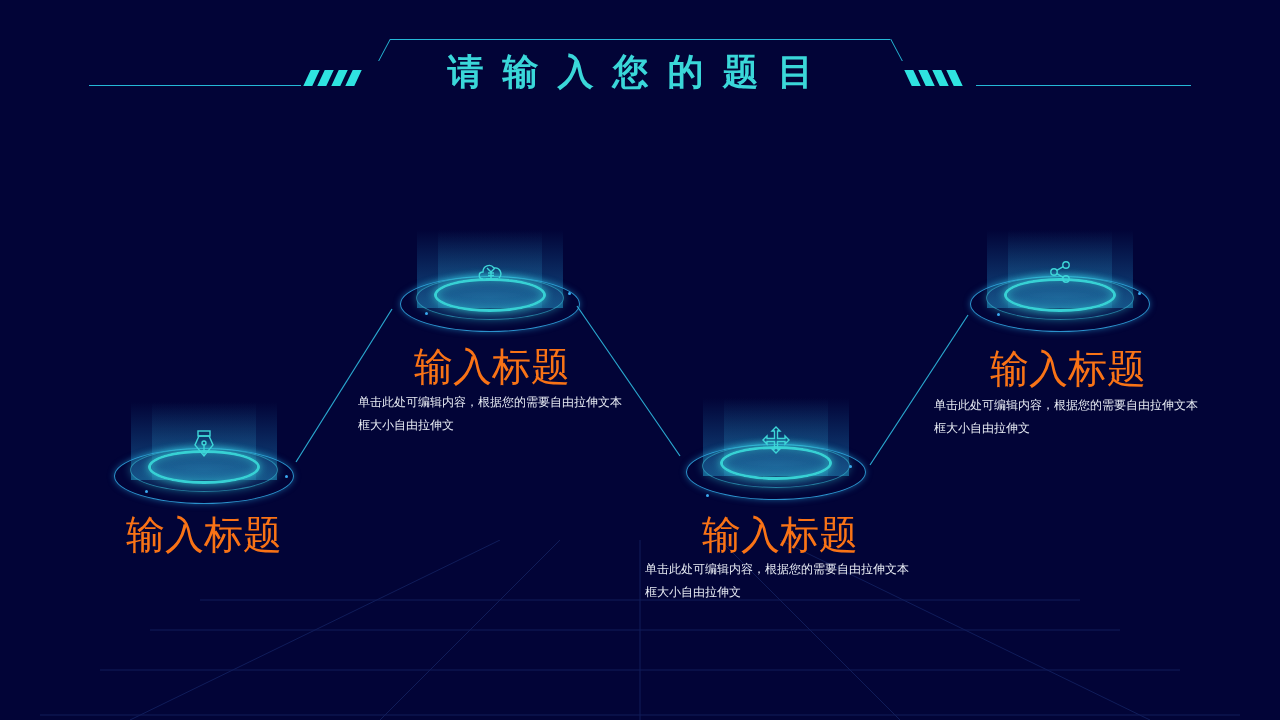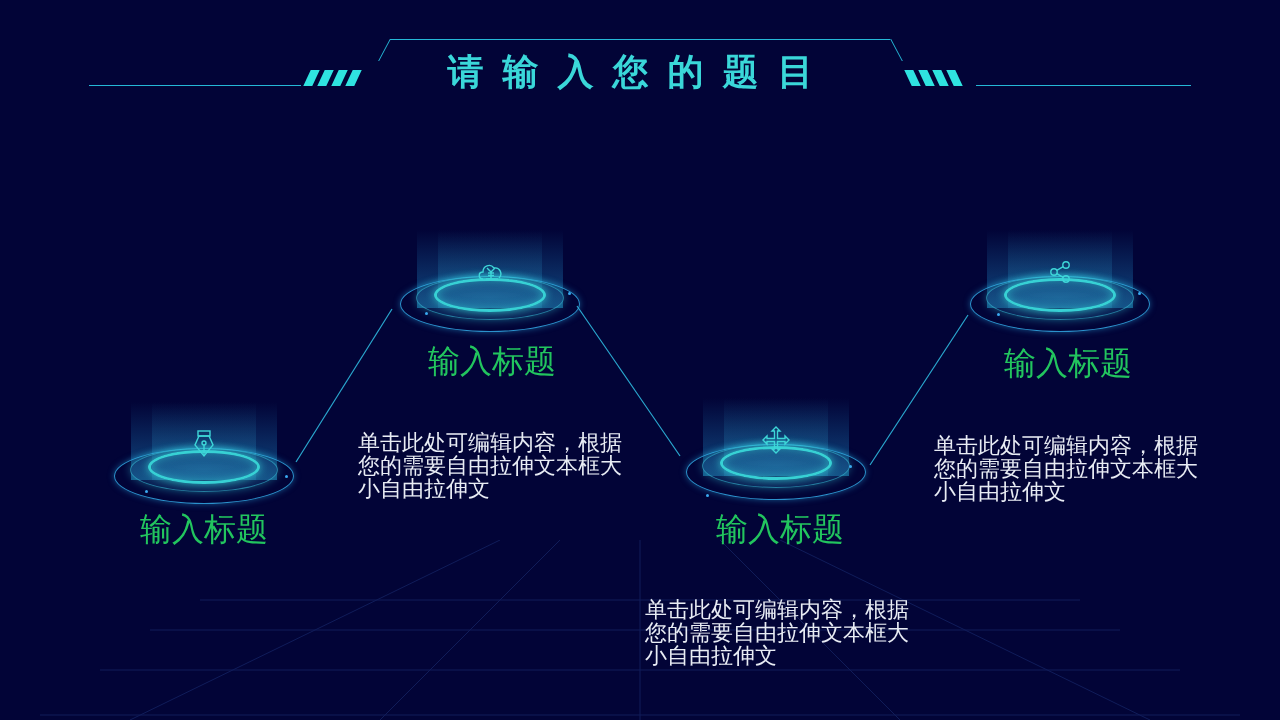--- a/index.html
+++ b/index.html
@@ -32,27 +32,26 @@
     width:104px; height:78px; top:0;
     background:linear-gradient(to bottom, rgba(40,120,180,0) 0%, rgba(40,140,190,0.45) 100%);
   }
   .ring { position:absolute; left:50%; transform:translateX(-50%); border-radius:50%; }
   .ring.outer { width:178px; height:54px; top:46px; border:1.5px solid rgba(50,170,230,0.85); box-shadow:0 0 6px rgba(40,160,220,0.5); }
   .ring.mid { width:146px; height:42px; top:46px; background:radial-gradient(ellipse at center, rgba(35,110,160,0.5), rgba(20,60,120,0.3)); border:1px solid rgba(60,200,220,0.55); box-shadow:0 0 10px rgba(50,200,220,0.45); }
   .ring.inner { width:106px; height:28px; top:48px; border:3px solid #37d1d4; box-shadow:0 0 10px rgba(55,220,220,0.8), inset 0 0 8px rgba(55,220,220,0.5); }
   .dot { position:absolute; width:3px; height:3px; background:#3aa9f0; border-radius:50%; }
   .icon { position:absolute; left:50%; top:28px; transform:translateX(-50%); width:28px; height:28px; }
   .node-title {
-    position:absolute; color:#22c55e; font-size:32px; text-align:center; width:240px;
+    position:absolute; color:#f97316; font-size:39px; text-align:center; width:240px;
     font-family:"DejaVu Sans","Liberation Sans",sans-serif;
   }
   .node-desc {
-    position:absolute; color:#e8ecf4; font-size:22px; line-height:23px; width:272px;
+    position:absolute; color:#e8ecf4; font-size:12px; line-height:23px; width:272px;
     font-family:"DejaVu Serif","Liberation Serif",serif;
-    margin-top:40px;
   }
   .connector { position:absolute; left:0; top:0; }
 </style>
 </head>
 <body>
 
 <div class="slide">
 
   <svg class="floor" viewBox="0 0 1280 180" preserveAspectRatio="none">
     <g stroke="#2a4a9a" stroke-width="1" fill="none">

